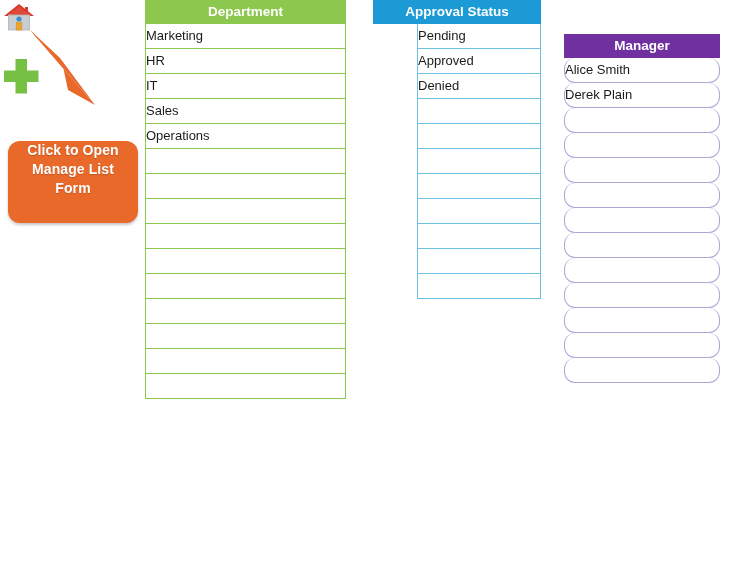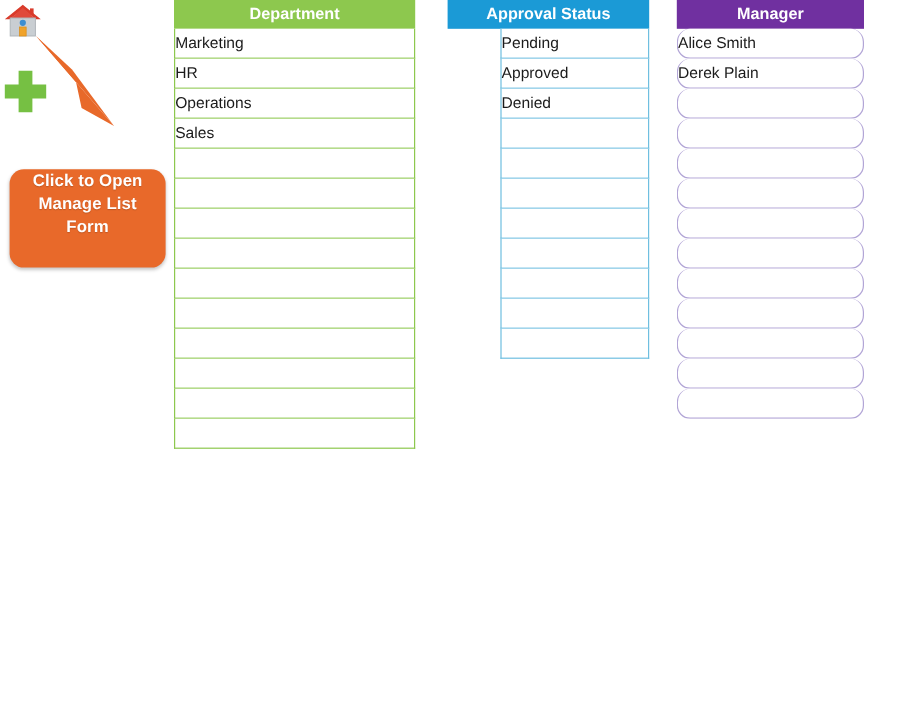--- a/index.html
+++ b/index.html
@@ -108,21 +108,21 @@
   #col-department .col-header { background: #8DC84E; }
   #col-department .col-row { border-color: #8DC84E; }
 
   
   #col-approval-status { left: 373px; width: 168px; }
   #col-approval-status .col-header { background: #1B9AD6; }
   #col-approval-status .col-row { border-color: #6FBFE0; margin-left: 44px; }
 
   
   #col-manager { left: 564px; width: 156px; }
-  #col-manager .col-header { background: #7030A0; }
+  #col-manager .col-header { background: #7030A0; margin-top: 34px; }
   #col-manager .col-row { border-color: #B2A5D6; border-radius: 11px; }
 </style>
 </head>
 <body>
 
 <div id="left-rail">
 
   <div id="home-icon" title="Home">
     <svg viewBox="0 0 32 30" width="32" height="30">
 
@@ -156,22 +156,23 @@
     <div id="callout-text">Click to Open Manage List Form</div>
   </div>
 
 </div>
 
 <div class="list-col" id="col-department">
   <div class="col-header">Department</div>
   <div class="col-rows">
       <div class="col-row">Marketing</div>
       <div class="col-row">HR</div>
+      <div class="col-row">IT</div>
+      <div class="col-row">Sales</div>
       <div class="col-row">Operations</div>
-      <div class="col-row">Sales</div>
       <div class="col-row"></div>
       <div class="col-row"></div>
       <div class="col-row"></div>
       <div class="col-row"></div>
       <div class="col-row"></div>
       <div class="col-row"></div>
       <div class="col-row"></div>
       <div class="col-row"></div>
       <div class="col-row"></div>
       <div class="col-row"></div>

